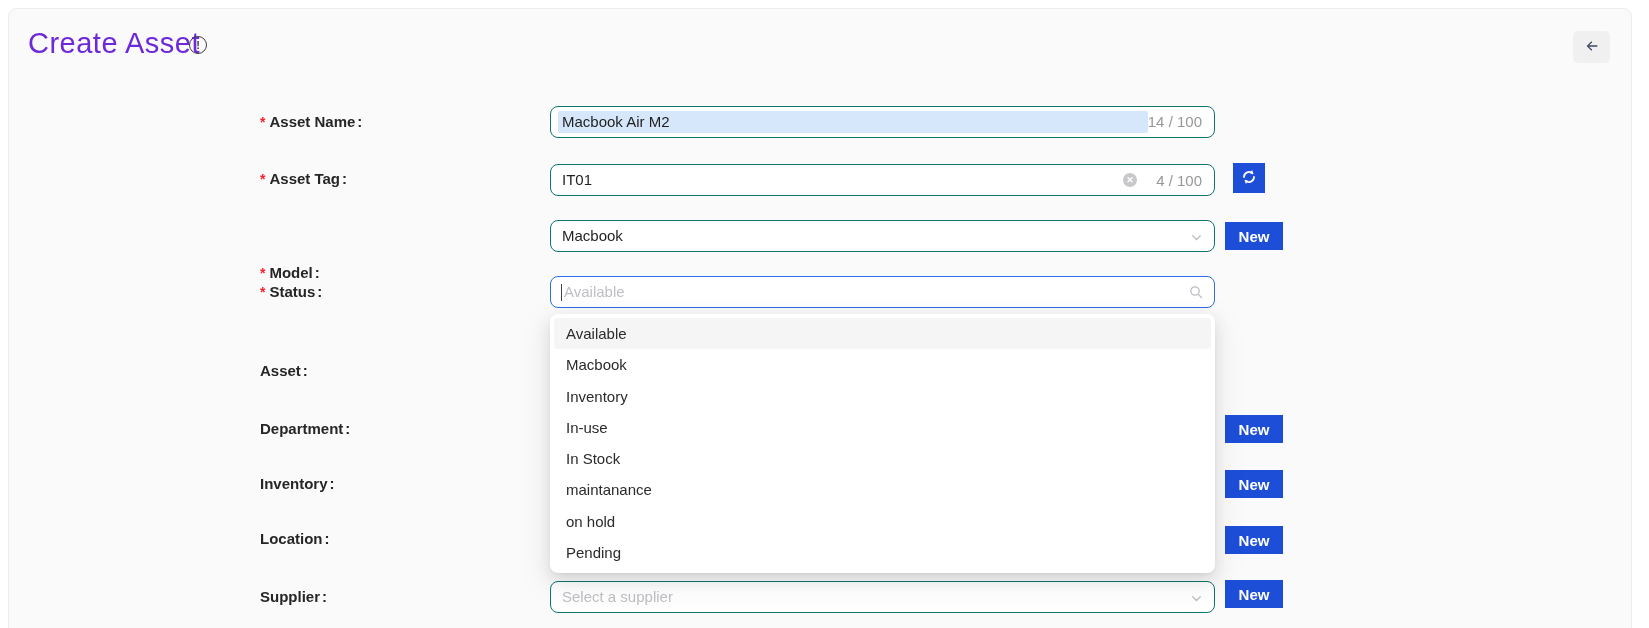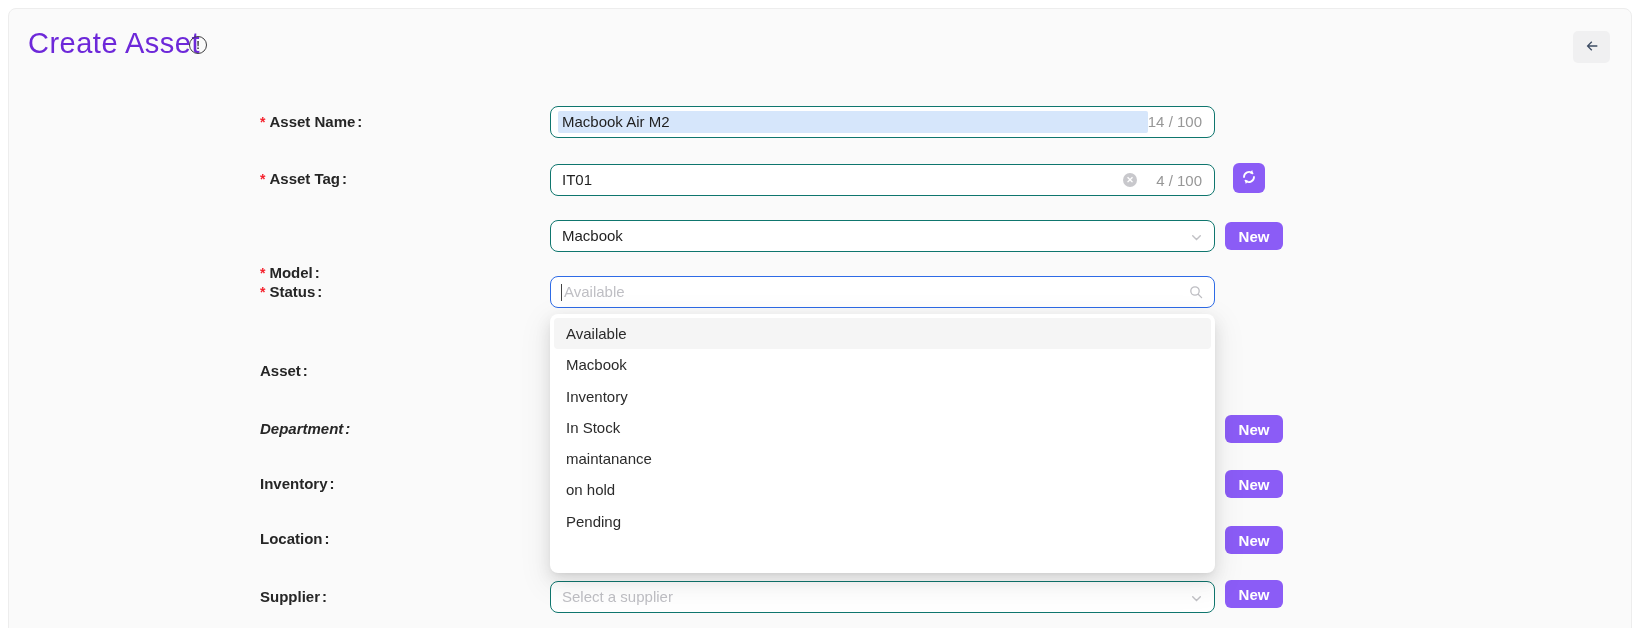--- a/index.html
+++ b/index.html
@@ -37,21 +37,21 @@
                align-items:center; gap:7px; }
   .clear-circle { width:14px; height:14px; border-radius:50%; background:#c8c8cc; color:#fff;
                   font-size:9px; line-height:14px; text-align:center; font-weight:700; cursor:pointer; }
   .gray-count { color:#979797; font-size:15px;margin-left:12px; }
 
   .chev { position:absolute; right:11px; top:9px; }
   .search-ic { position:absolute; right:11px; top:8px; }
   .caret { position:absolute; left:10px; top:7px; width:1.3px; height:17px; background:#444; }
   .placeholder { color:#bfbfc4; }
 
-  .btn-blue { position:absolute; background:#8b5cf6; border:none; border-radius:6px; color:#fff;
+  .btn-blue { position:absolute; background:#1d4ed8; border:none; border-radius:0; color:#fff;
               font-family:"Liberation Sans", sans-serif; font-weight:700; font-size:15px;
               display:flex; align-items:center; justify-content:center; cursor:pointer; }
   .btn-new { left:1225px; width:58px; height:28px; }
   .btn-refresh { left:1233px; top:163px; width:32px; height:30px; }
 
   .dropdown { position:absolute; left:550px; top:314px; width:665px; height:259px; background:#fff;
               border-radius:8px; padding:4px;
               box-shadow:0 3px 6px -4px rgba(0,0,0,.12), 0 6px 16px 0 rgba(0,0,0,.10), 0 9px 28px 8px rgba(0,0,0,.05);
               list-style:none; z-index:5; }
   .dropdown li { height:31.3px; line-height:31.3px; padding-left:12px; font-size:15px;
@@ -133,31 +133,32 @@
           <circle cx="6" cy="6" r="4.2" fill="none" stroke="#bdbdc2" stroke-width="1.3"></circle>
           <path d="M9.2 9.2 12.6 12.6" stroke="#bdbdc2" stroke-width="1.3" stroke-linecap="round"></path>
         </svg>
     </span>
   </div>
 
   <ul class="dropdown">
     <li class="active">Available</li>
     <li>Macbook</li>
     <li>Inventory</li>
+    <li>In-use</li>
     <li>In Stock</li>
     <li>maintanance</li>
     <li>on hold</li>
     <li>Pending</li>
   </ul>
 
   <div class="field-label" style="top:361px;">
     <span>Asset</span><span class="colon">:</span>
   </div>
 
-  <div class="field-label" style="top:419px;font-style:italic;">
+  <div class="field-label" style="top:419px;">
     <span>Department</span><span class="colon">:</span>
   </div>
   <button class="btn-blue btn-new" style="top:415px;">New</button>
 
   <div class="field-label" style="top:474px;">
     <span>Inventory</span><span class="colon">:</span>
   </div>
   <button class="btn-blue btn-new" style="top:470px;">New</button>
 
   <div class="field-label" style="top:529px;">

